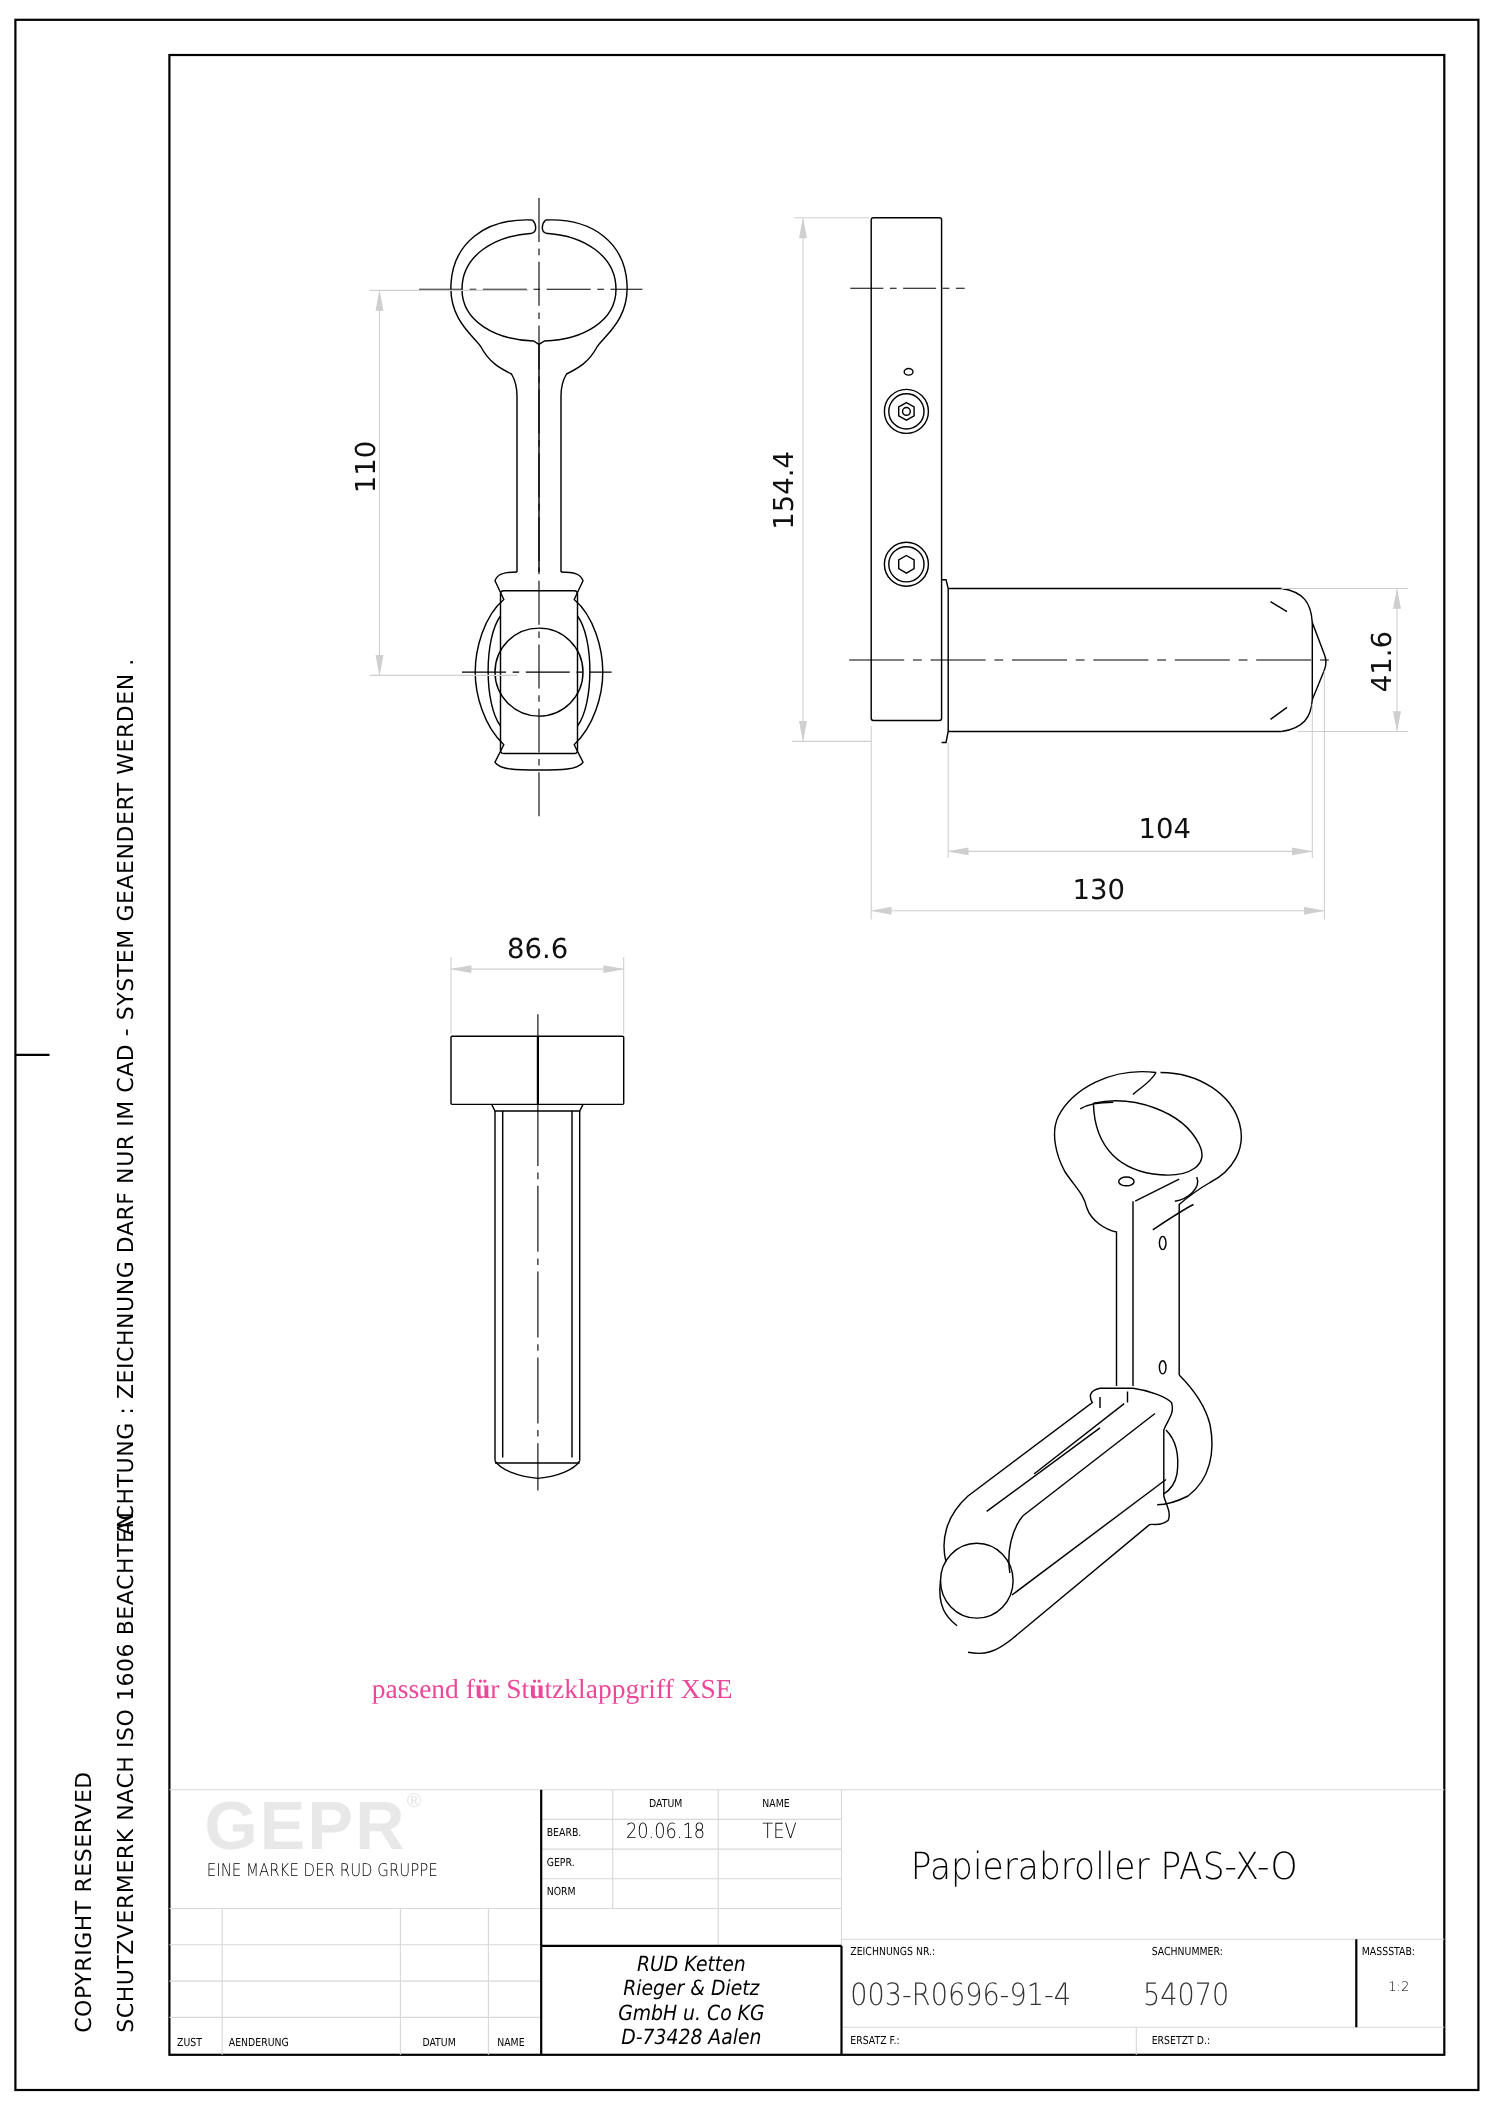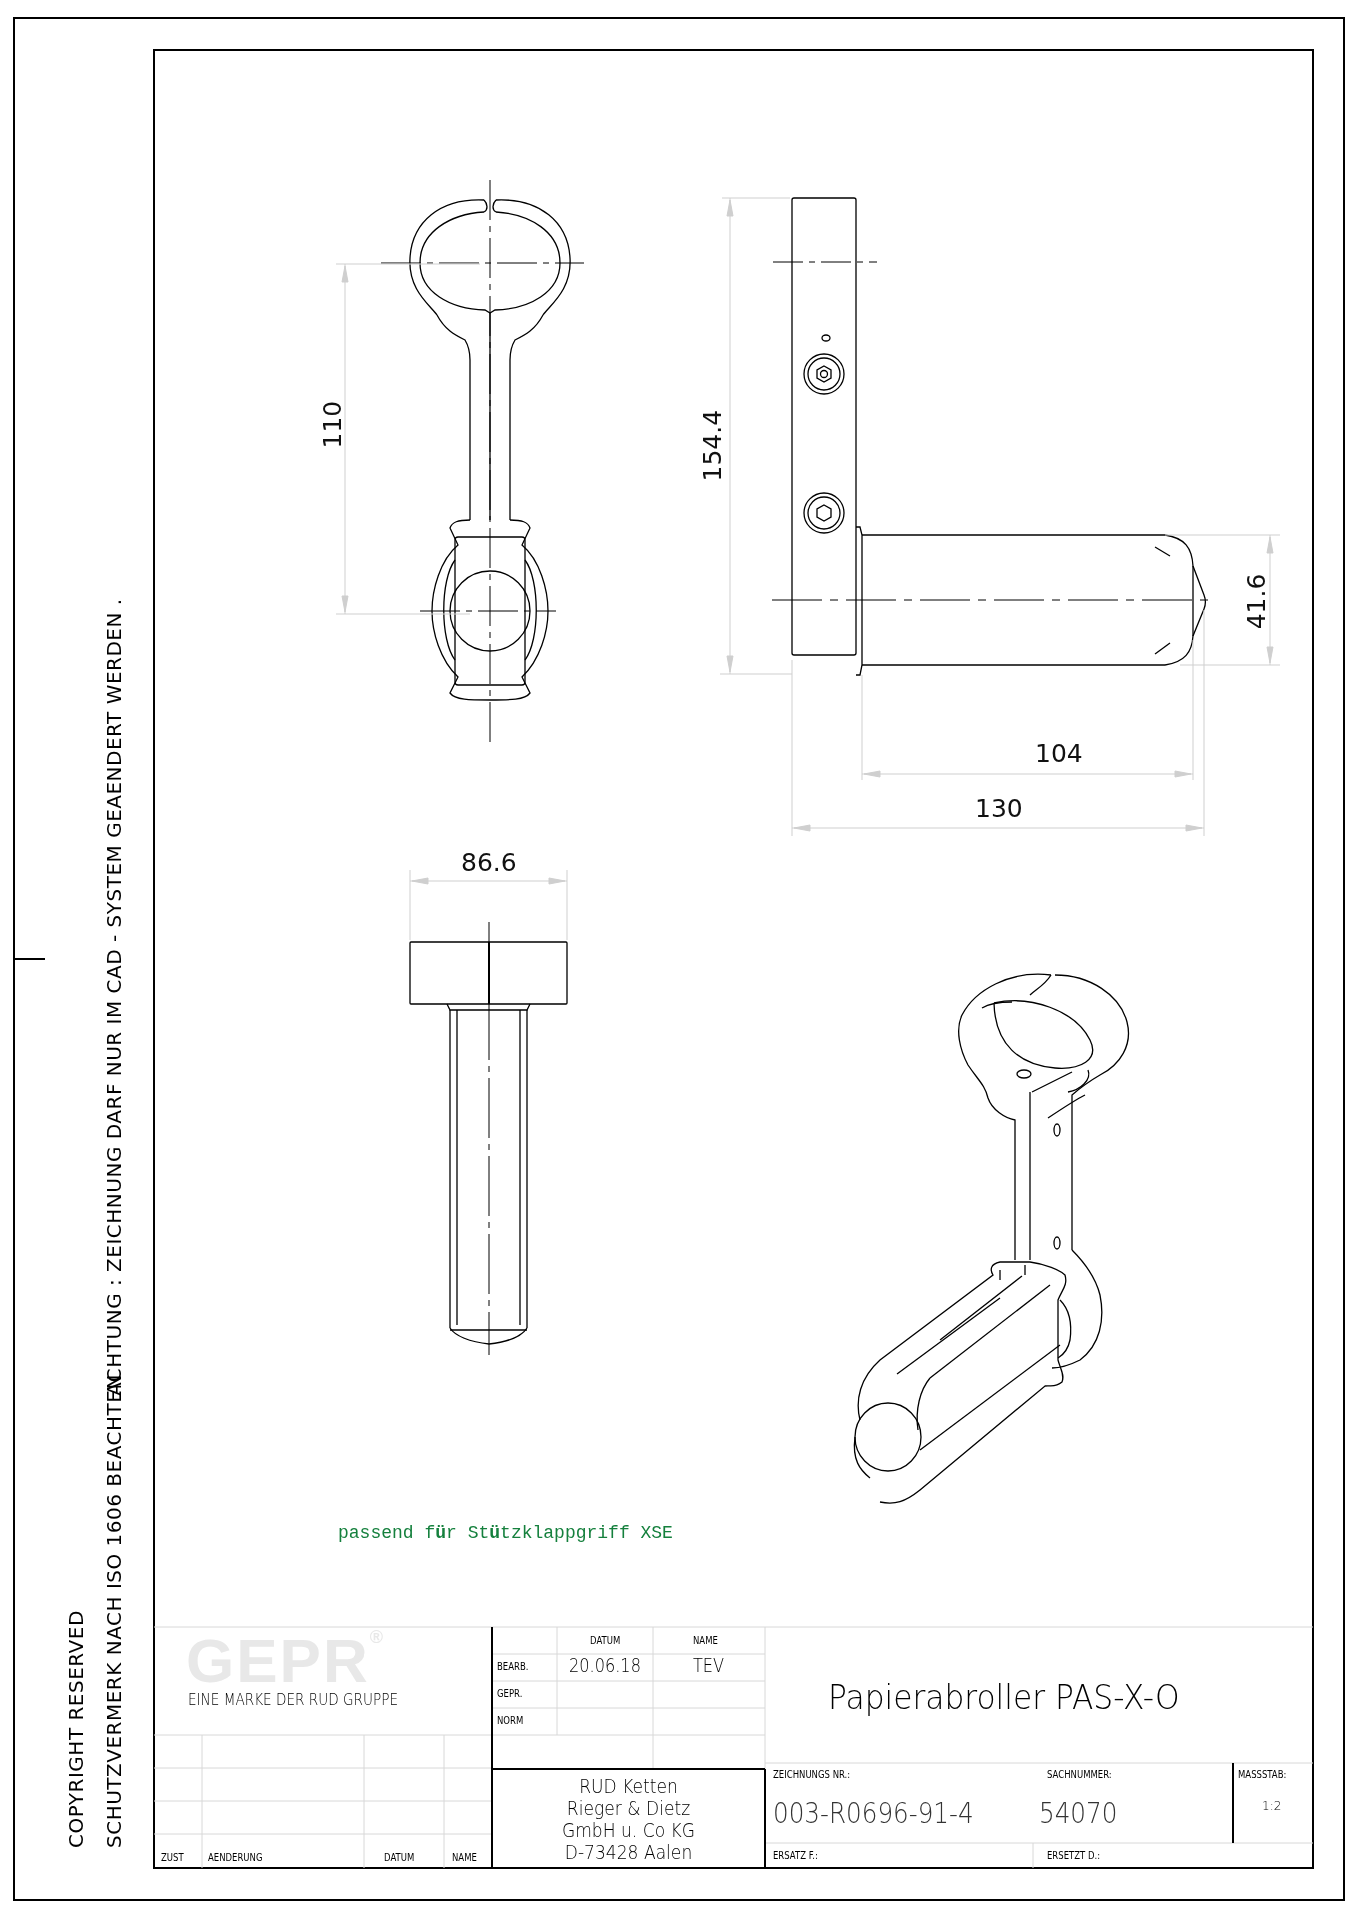--- a/index.html
+++ b/index.html
@@ -3,21 +3,21 @@
 <meta charset="utf-8">
 <style>
   html, body { margin:0; padding:0; background:#ffffff; }
   body { width:1358px; height:1920px; position:relative; overflow:hidden; font-family:"DejaVu Sans Condensed","DejaVu Sans", sans-serif; color:#000; }
   svg.sheet { position:absolute; left:0; top:0; width:1358px; height:1920px; }
   .margin-text { position:absolute; white-space:nowrap; transform:rotate(-90deg); transform-origin:left top; font-family:"DejaVu Sans", sans-serif; font-size:19px; color:#000; letter-spacing:0.5px; }
   .dim { position:absolute; font-family:"DejaVu Sans", sans-serif; font-size:25px; color:#111; white-space:nowrap; line-height:1; }
   .tb-label { position:absolute; font-family:"DejaVu Sans", sans-serif; font-size:10px; color:#000; white-space:nowrap; line-height:1; transform:scaleX(0.85); transform-origin:left center; }
   .tb-val { position:absolute; font-family:"DejaVu Sans", sans-serif; color:#000; white-space:nowrap; line-height:1; font-weight:200; }
   .logo { position:absolute; font-family:"Liberation Sans", sans-serif; font-weight:bold; font-size:62px; color:#e8e8e8; letter-spacing:2px; line-height:1; }
-  .note { position:absolute; font-family:Liberation Mono, monospace; font-size:18px; color:#15803d; white-space:nowrap; line-height:1; }
+  .note { position:absolute; font-family:Liberation Serif, serif; font-size:25px; color:#ec4899; white-space:nowrap; line-height:1; }
   .note b { font-weight:bold; }
 </style>
 </head>
 <body>
 
 <svg class="sheet" viewBox="0 0 1358 1920" xmlns="http://www.w3.org/2000/svg">
   <g fill="none" stroke="#000" stroke-width="2">
 
     <rect x="14" y="18" width="1330" height="1882"></rect>
     <rect x="154" y="50" width="1159" height="1818"></rect>
@@ -230,21 +230,21 @@
 <div class="tb-val" style="left:569px; top:1656px; font-size:19px; transform:scaleX(0.85); transform-origin:left top;">20.06.18</div>
 <div class="tb-val" style="left:693px; top:1656px; font-size:19px; transform:scaleX(0.85); transform-origin:left top;">TEV</div>
 <div class="tb-label" style="left:497px; top:1689px;">GEPR.</div>
 <div class="tb-label" style="left:497px; top:1716px;">NORM</div>
 
 <div class="tb-label" style="left:161px; top:1853px;">ZUST</div>
 <div class="tb-label" style="left:208px; top:1853px;">AENDERUNG</div>
 <div class="tb-label" style="left:384px; top:1853px;">DATUM</div>
 <div class="tb-label" style="left:452px; top:1853px;">NAME</div>
 
-<div class="tb-val" style="left:492px; width:273px; top:1775px; font-size:19px; text-align:center;">
+<div class="tb-val" style="left:492px; width:273px; top:1775px; font-size:19px; text-align:center;font-style:italic;">
   <div style="transform:scaleX(0.9); line-height:22px;">RUD Ketten</div>
   <div style="transform:scaleX(0.9); line-height:22px;">Rieger &amp; Dietz</div>
   <div style="transform:scaleX(0.9); line-height:22px;">GmbH u. Co KG</div>
   <div style="transform:scaleX(0.9); line-height:22px;">D-73428 Aalen</div>
 </div>
 
 <div class="tb-val" style="left:828px; top:1680px; font-size:34px; transform:scaleX(0.92); transform-origin:left top;">Papierabroller PAS-X-O</div>
 
 <div class="tb-label" style="left:773px; top:1770px;">ZEICHNUNGS NR.:</div>
 <div class="tb-val" style="left:773px; top:1800px; font-size:28px; color:#333; transform:scaleX(0.88); transform-origin:left top;">003-R0696-91-4</div>

